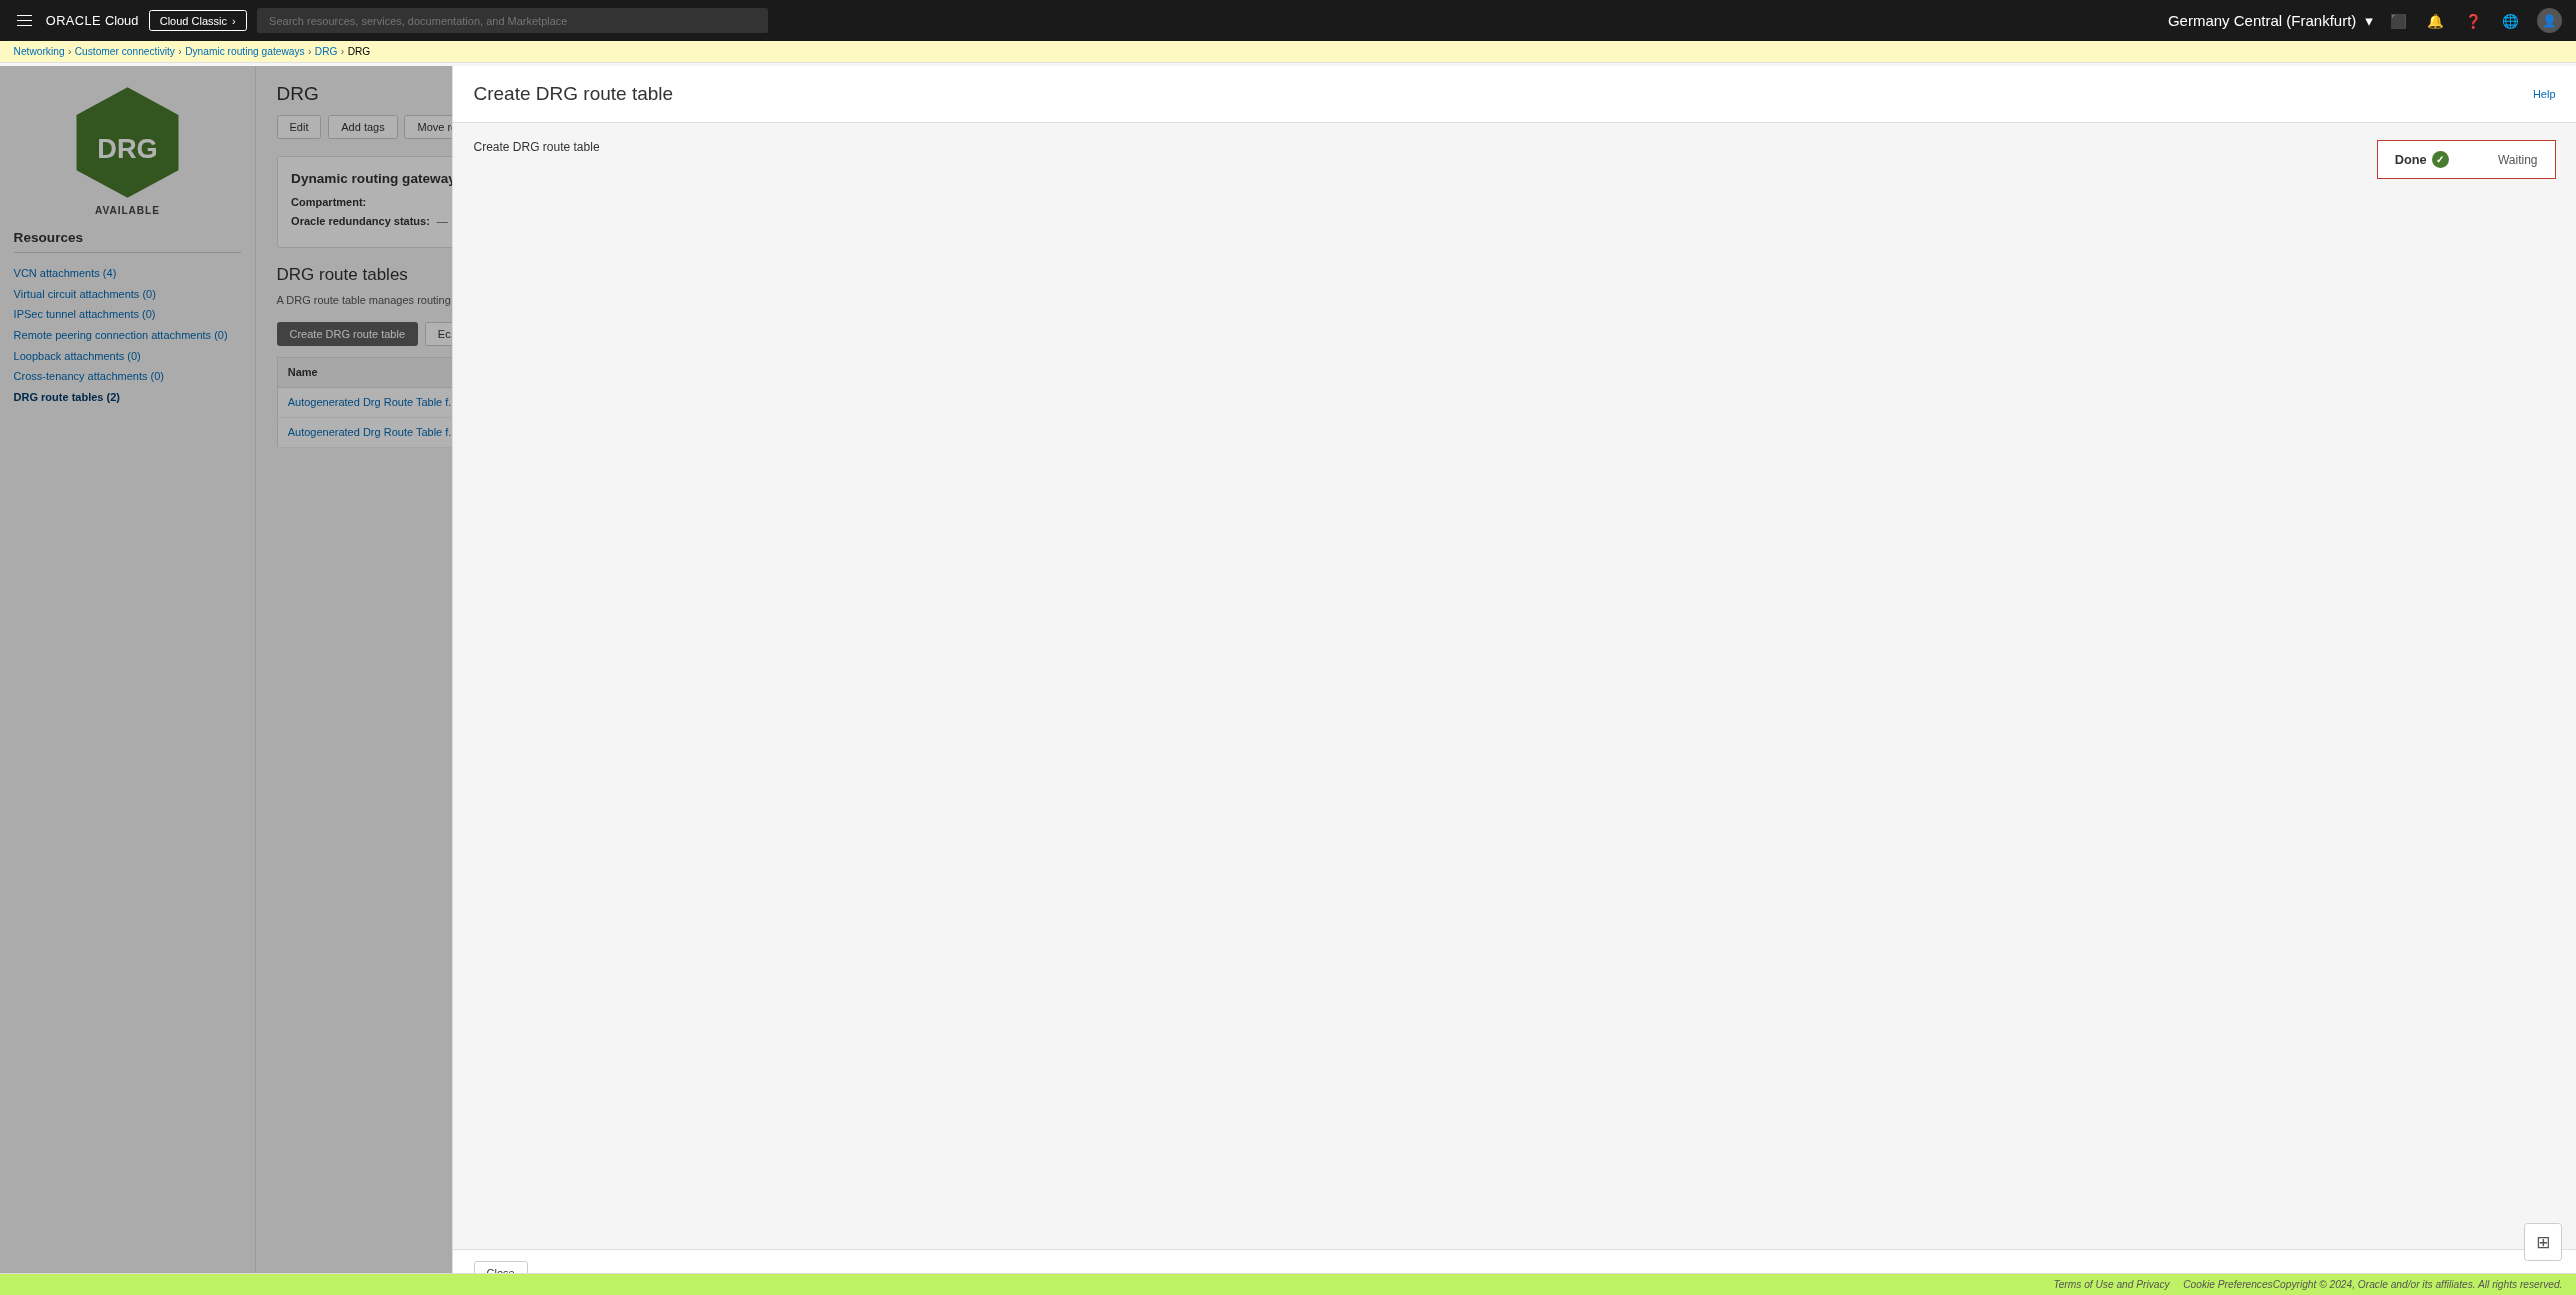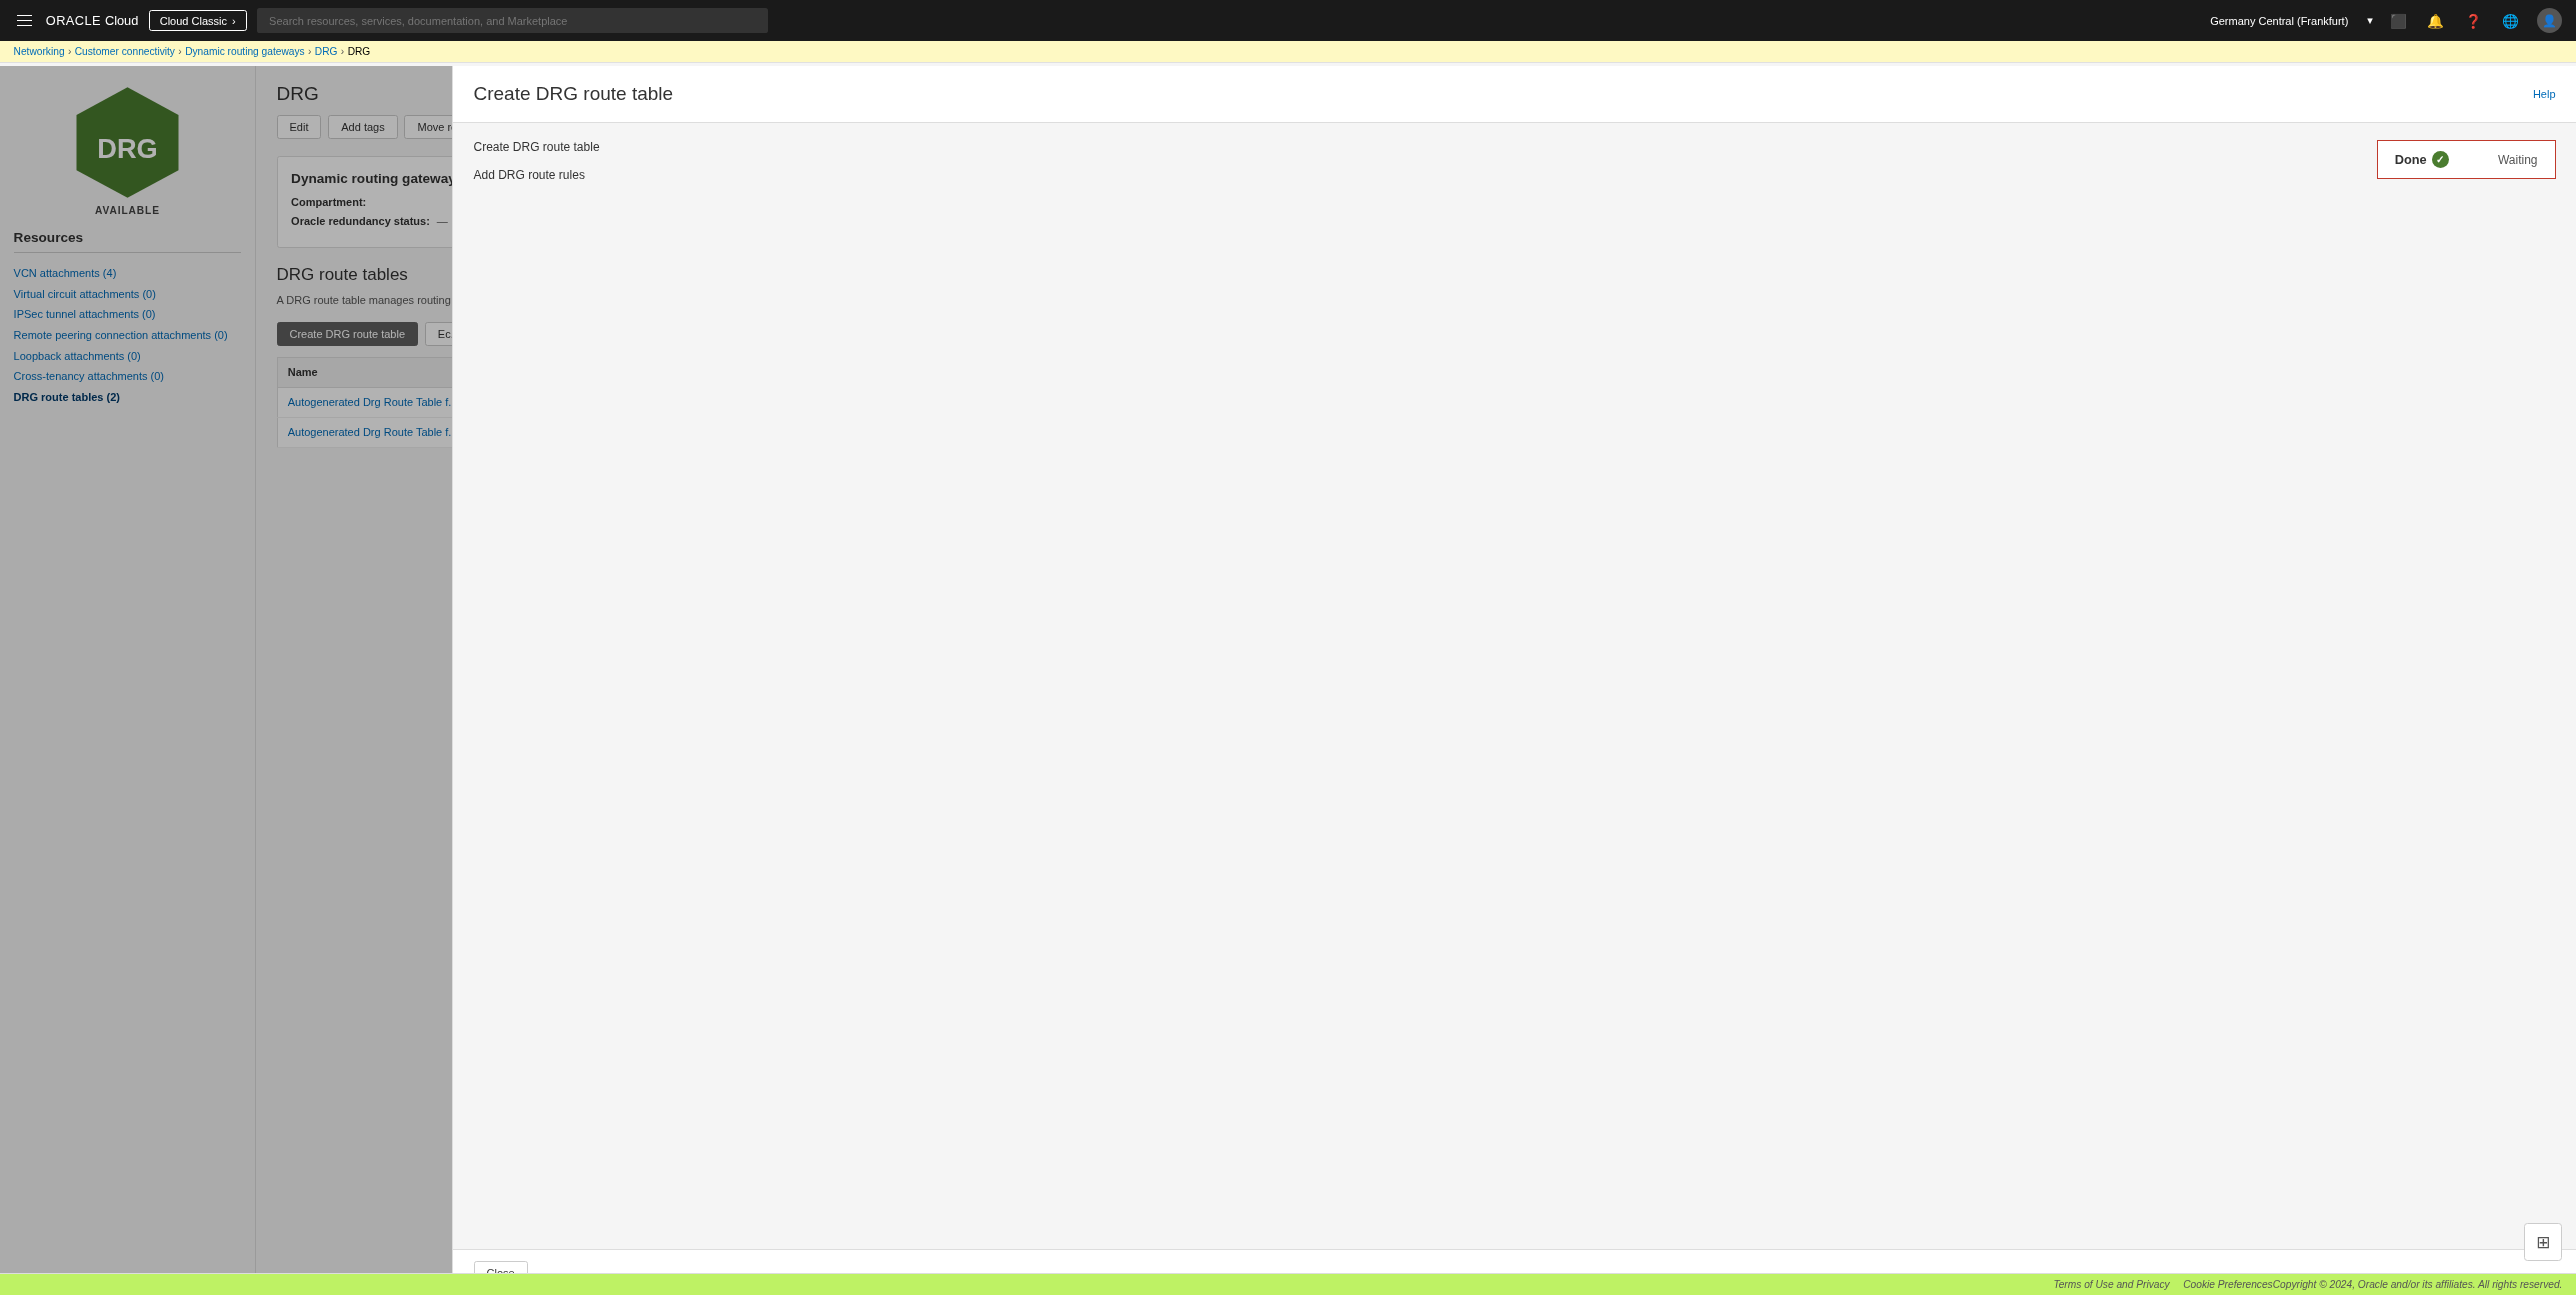--- a/index.html
+++ b/index.html
@@ -18,21 +18,21 @@
     .cloud-classic-btn {
       border: 0.9px solid #fff; color: #fff; background: transparent;
       padding: 3.4px 10.2px; border-radius: 2.6px; cursor: pointer; font-size: 11px;
       white-space: nowrap; display: flex; align-items: center; gap: 5.1px;
     }
     .search-bar {
       flex: 1; max-width: 511px; background: #333; border: none; border-radius: 2.6px;
       padding: 6.8px 12px; color: #ccc; font-size: 11px; outline: none;
     }
     .nav-right { display: flex; align-items: center; gap: 13.6px; margin-left: auto; }
-    .region-selector { display: flex; align-items: center; gap: 19px; cursor: pointer; font-size: 11px; white-space: nowrap; }
+    .region-selector { display: flex; align-items: center; gap: 9px; cursor: pointer; font-size: 15px; white-space: nowrap; }
     .nav-icon { width: 24px; height: 24px; display: flex; align-items: center; justify-content: center; cursor: pointer; font-size: 13.6px; color: #ccc; }
     .avatar { width: 25.6px; height: 25.6px; border-radius: 50%; background: #555; display: flex; align-items: center; justify-content: center; cursor: pointer; }
 
     
     .breadcrumb {
       position: fixed; top: 41px; left: 0; right: 0; z-index: 999;
       background: #fef9c3; padding: 5.1px 13.6px; font-size: 10.2px;
       border-bottom: 0.9px solid #e0e0e0; display: flex; align-items: center; gap: 3.4px;
     }
     .breadcrumb a { color: #006bb8; text-decoration: none; }
@@ -274,23 +274,20 @@
   <div class="modal-header">
     <h2 class="modal-title">Create DRG route table</h2>
     <a class="help-link">Help</a>
   </div>
 
   <div class="modal-body" style="position:relative;">
     <div class="workflow-steps">
       <div class="workflow-step">
         <span class="step-label">Create DRG route table</span>
       </div>
-      <div class="workflow-step">
-        <span class="step-label">Add DRG route rules</span>
-      </div>
     </div>
 
     <div class="status-box">
       <div class="status-done">
         <span>Done</span>
         <div class="status-check">✓</div>
       </div>
       <div class="status-waiting">Waiting</div>
     </div>
   </div>

